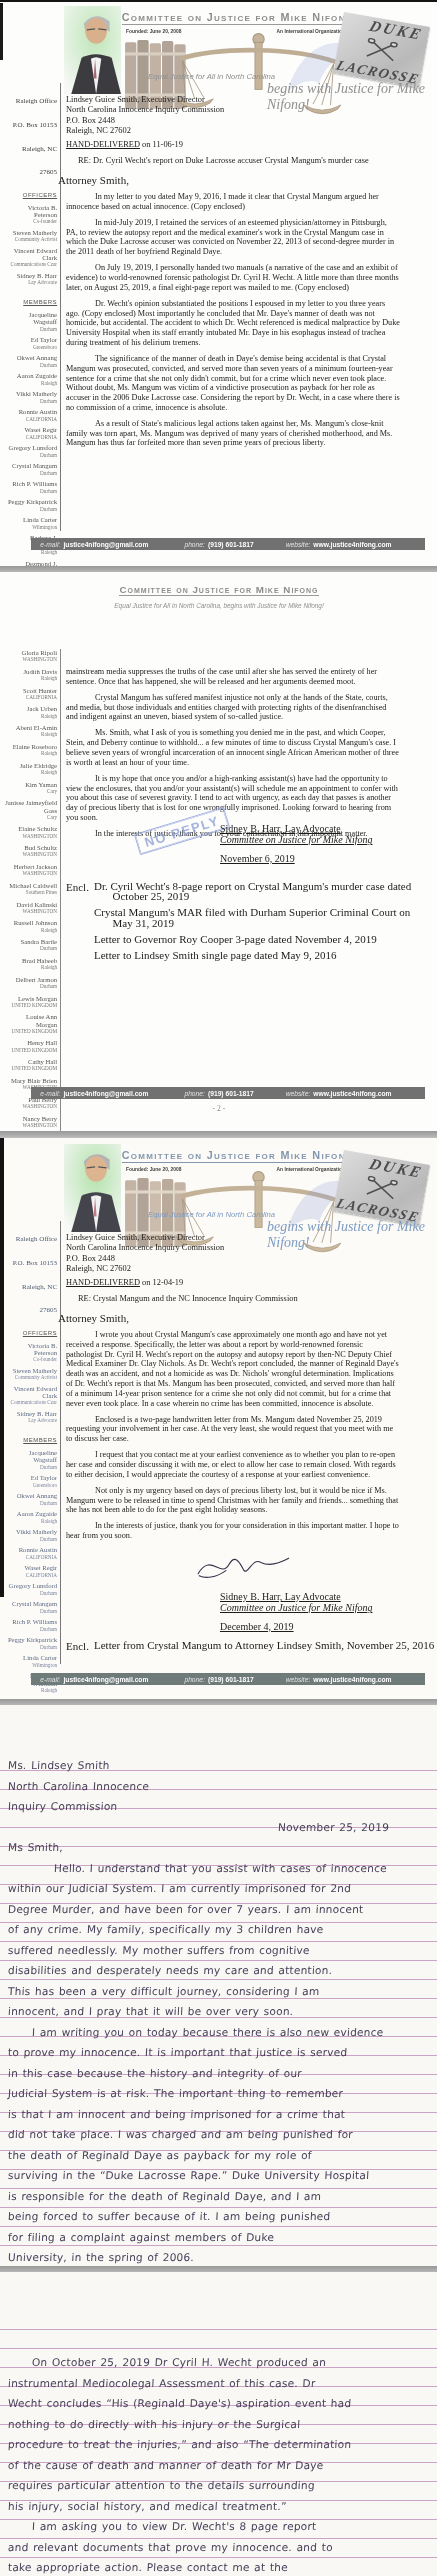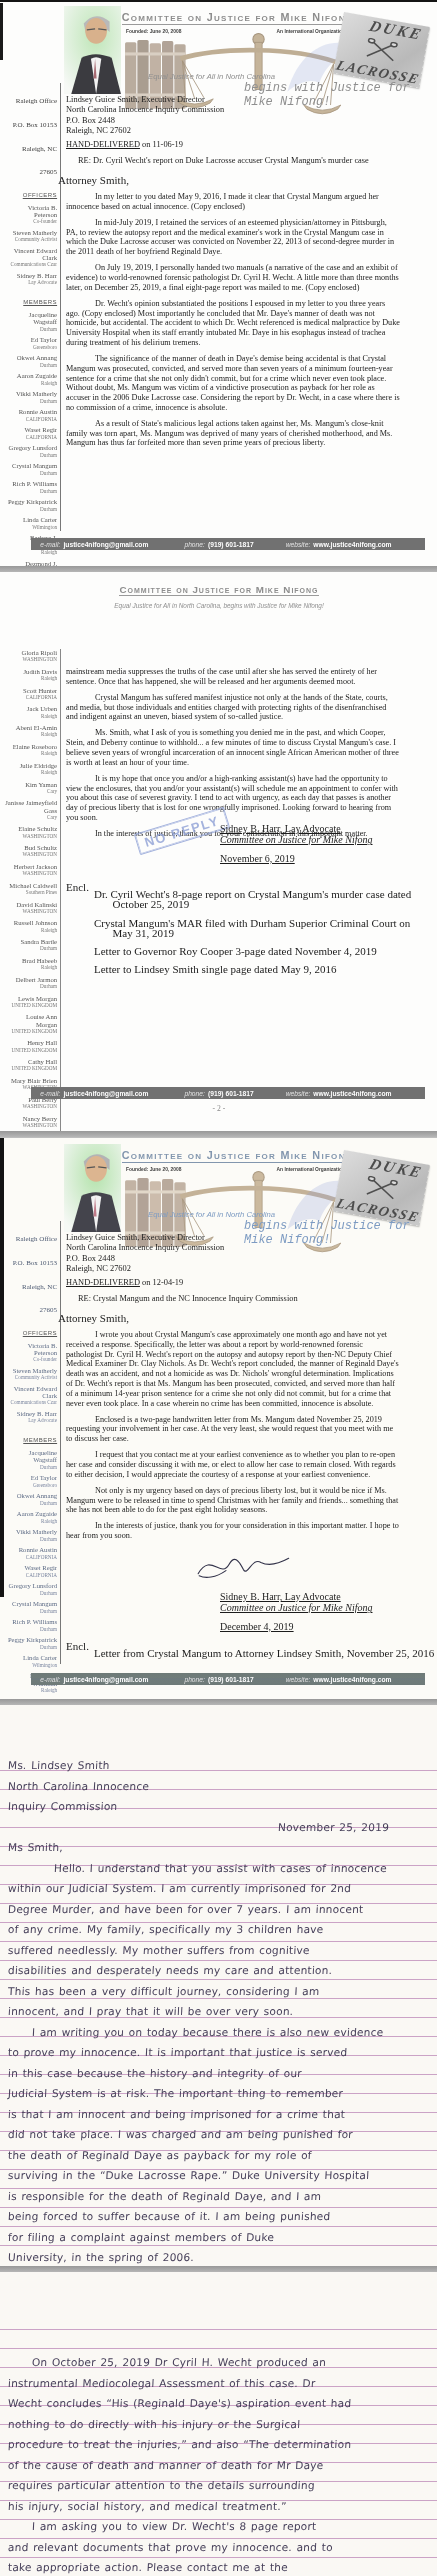--- a/index.html
+++ b/index.html
@@ -33,22 +33,22 @@
   .dukelogo{position:absolute;left:338px;top:18.5px;width:87px;height:58px;transform:rotate(10deg);
     background:linear-gradient(135deg,#dcdcdc,#b9b9b9 70%,#cacaca);box-shadow:0.5px 1px 1.5px rgba(0,0,0,.25);
     display:flex;flex-direction:column;align-items:center;justify-content:space-between;padding:2.1px 0;}
   .duke-w{font-family:"Liberation Serif",serif;font-weight:bold;font-style:italic;font-size:15.5px;
     letter-spacing:2.6px;color:#4c4c4c;transform:skewX(-10deg);line-height:13.4px;align-self:flex-end;margin-right:5.2px;}
   .duke-w2{font-family:"Liberation Serif",serif;font-weight:bold;font-style:italic;font-size:14px;
     letter-spacing:1.5px;color:#4c4c4c;transform:skewX(-10deg);line-height:12.4px;}
   .sticks{width:33px;height:20.6px;margin:-3.1px 0 -2.1px 0;}
   .tag1{position:absolute;left:148px;top:72px;font-family:"Liberation Sans",sans-serif;font-style:italic;
     font-size:7.7px;color:#8f8f8f;}
-  .tag2{position:absolute;left:244px;top:81px;font-family:Liberation Mono, monospace;font-style:italic;
-    font-size:12px;color:#8f8f8f;}
+  .tag2{position:absolute;left:267px;top:81px;font-family:Liberation Serif, serif;font-style:italic;
+    font-size:14px;color:#8f8f8f;}
   .p3 .tag1,.p3 .tag2{color:#7d9bc2;}
   .p3 .lh-title-text{color:#8296ae;border-color:#8296ae;}
 
   
   .sidebar{position:absolute;left:4.1px;top:83px;width:53px;text-align:right;
     border-right:0.5px solid #777;padding-right:3.1px;}
   .p1 .sidebar{height:448px;} .p3 .sidebar{height:443px;}
   .p2 .sidebar{top:77px;height:997px;border-right:0.5px solid #888;}
   .off-line{font-size:7px;color:#3e3e3e;line-height:9.8px;margin-top:14px;}
   .p3 .off-line{color:#4d5a72;}
@@ -76,21 +76,21 @@
   .sig-date{margin-top:7.2px;}
   .script-sig{position:absolute;left:195px;top:410px;width:103px;height:36px;}
   .stamp{position:absolute;left:135px;top:248px;transform:rotate(-17deg);border:1.5px solid #95a6d8;
     box-shadow:inset 0 0 0 0.8px #aab8e0;border-radius:1.5px;padding:2.6px 7.2px;opacity:.85;}
   .stamp span{font-family:"Liberation Sans",sans-serif;font-weight:bold;font-size:13px;letter-spacing:1.5px;
     color:#95a6d8;}
   .encl{position:absolute;left:66px;font-size:11px;color:#1c1c1c;}
   .p2 .encl{top:309px;} .p3 .encl{top:502px;}
   .encl-row{display:flex;}
   .encl-label{width:28px;flex:none;}
-  .encl-item{margin-bottom:5.7px;line-height:10.3px;margin-top:8px;}
+  .encl-item{margin-bottom:5.7px;line-height:10.3px;}
   .encl-l2{padding-left:18.5px;}
   .encl-l2:empty{display:none;}
   .pgnum{position:absolute;left:0;top:532px;width:438px;text-align:center;font-size:7.7px;color:#8a8a8a;}
 
   
   .fbar{position:absolute;left:31px;width:394px;height:12.4px;background:#717171;display:flex;align-items:center;
     font-family:"Liberation Sans",sans-serif;font-size:6.7px;color:#fff;}
   .p1 .fbar{top:538px;} .p2 .fbar{top:515px;} .p3 .fbar{top:535px;background:linear-gradient(#6e7a78,#707c7a 45%,#5f6e8e 50%,#707c7a 55%,#6e7a78);}
   .flabel{font-style:italic;color:#e2e2e2;margin-right:3.1px;}
   .fval{font-weight:bold;}
@@ -314,21 +314,21 @@
       </div>
     <div class="hd-line">
       <span class="u">HAND-DELIVERED</span><span> on 11-06-19</span>
     </div>
     <div class="re-line">RE:  Dr. Cyril Wecht's report on Duke Lacrosse accuser Crystal Mangum's murder case</div>
     <div class="salute">Attorney Smith,</div>
     <div class="paras">
 
     <p class="para">In my letter to you dated May 9, 2016, I made it clear that Crystal Mangum argued her innocence based on actual innocence.  (Copy enclosed)</p>
         <p class="para">In mid-July 2019, I retained the services of an esteemed physician/attorney in Pittsburgh, PA, to review the autopsy report and the medical examiner's work in the Crystal Mangum case in which the Duke Lacrosse accuser was convicted on November 22, 2013 of second-degree murder in the 2011 death of her boyfriend Reginald Daye.</p>
-        <p class="para">On July 19, 2019, I personally handed two manuals (a narrative of the case and an exhibit of evidence) to world-renowned forensic pathologist Dr. Cyril H. Wecht.  A little more than three months later, on December 25, 2019, a final eight-page report was mailed to me. (Copy enclosed)</p>
+        <p class="para">On July 19, 2019, I personally handed two manuals (a narrative of the case and an exhibit of evidence) to world-renowned forensic pathologist Dr. Cyril H. Wecht.  A little more than three months later, on August 25, 2019, a final eight-page report was mailed to me. (Copy enclosed)</p>
         <p class="para">Dr. Wecht's opinion substantiated the positions I espoused in my letter to you three years ago. (Copy enclosed)  Most importantly he concluded that Mr. Daye's manner of death was not homicide, but accidental.  The accident to which Dr. Wecht referenced is medical malpractice by Duke University Hospital when its staff errantly intubated Mr. Daye in his esophagus instead of trachea during treatment of his delirium tremens.</p>
         <p class="para">The significance of the manner of death in Daye's demise being accidental is that Crystal Mangum was prosecuted, convicted, and served more than seven years of a minimum fourteen-year sentence for a crime that she not only didn't commit, but for a crime which never even took place.  Without doubt, Ms. Mangum was victim of a vindictive prosecution as payback for her role as accuser in the 2006 Duke Lacrosse case.  Considering the report by Dr. Wecht, in a case where there is no commission of a crime, innocence is absolute.</p>
         <p class="para">As a result of State's malicious legal actions taken against her, Ms. Mangum's close-knit family was torn apart, Ms. Mangum was deprived of many years of cherished motherhood, and Ms. Mangum has thus far forfeited more than seven prime years of precious liberty.</p>
       </div>
 
     <div class="fbar">
       <span class="flabel fgap1">e-mail:</span>
       <span class="fval">justice4nifong@gmail.com</span>
       <span class="flabel fgap2">phone:</span>
       <span class="fval">(919) 601-1817</span>

